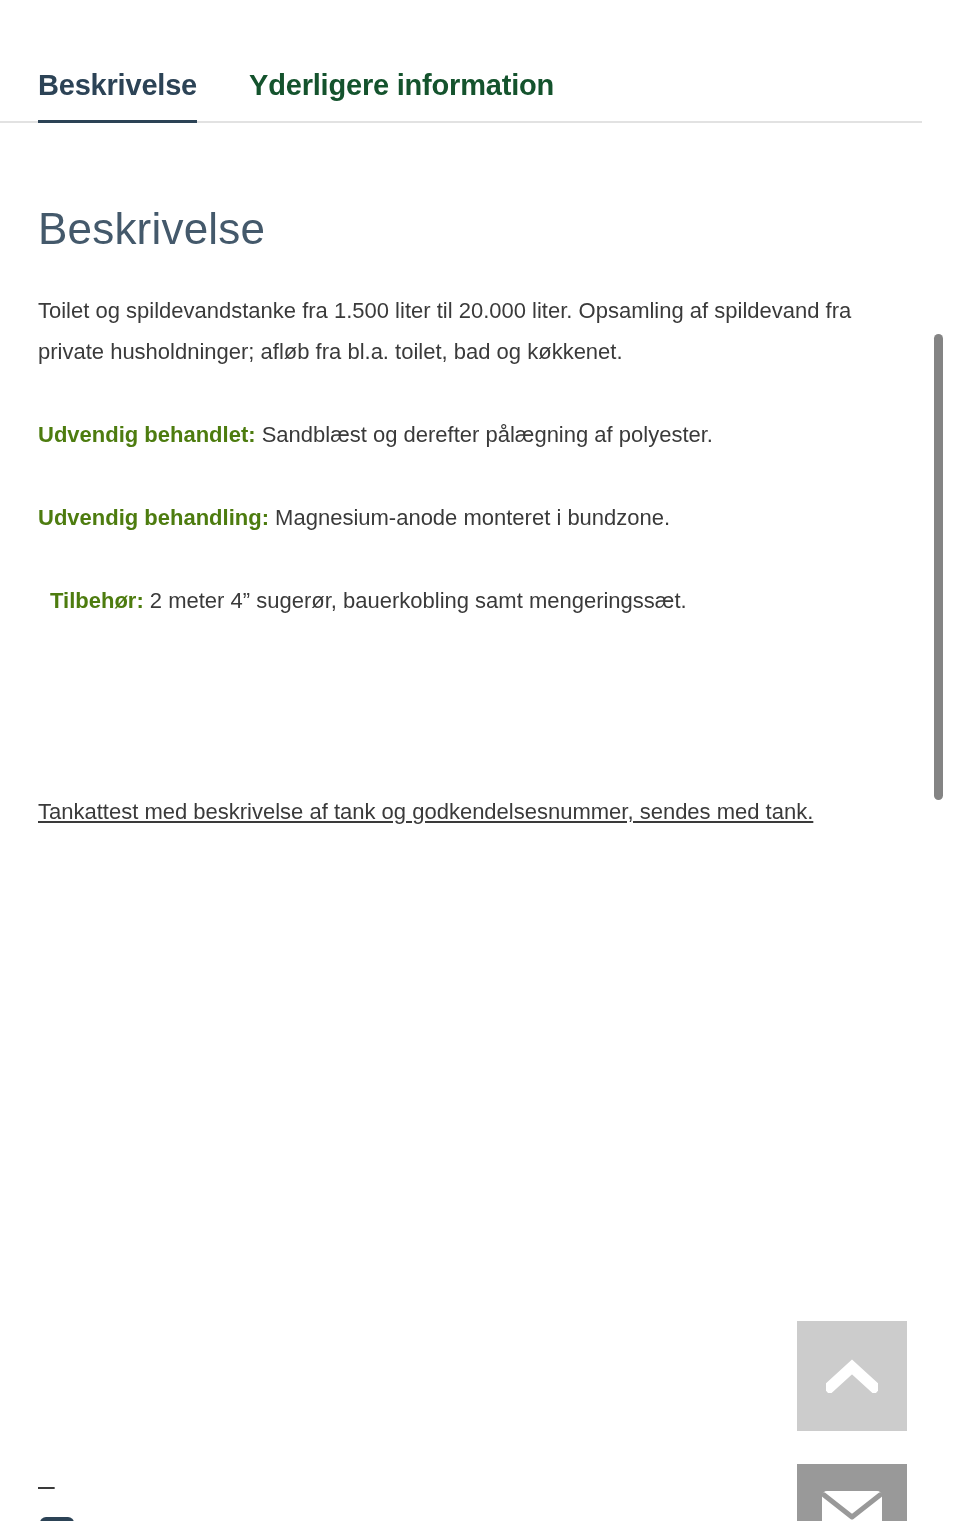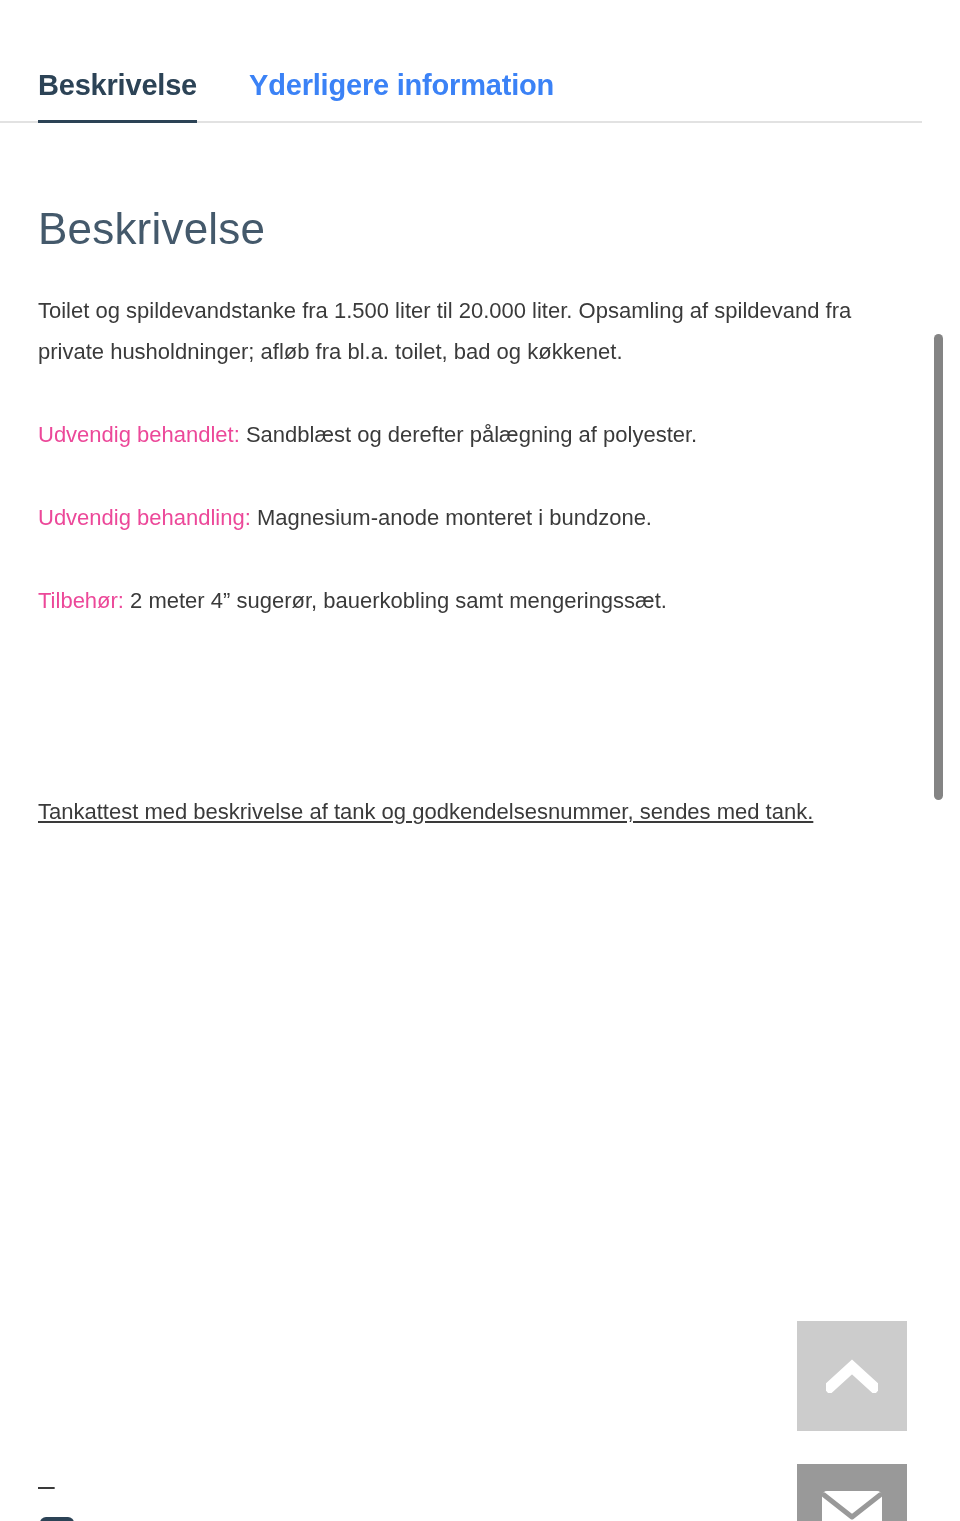--- a/index.html
+++ b/index.html
@@ -40,21 +40,21 @@
     box-sizing: border-box;
     width: 922px;
     margin: 0;
   }
   .tab {
     font-size: 29px;
     font-weight: bold;
     line-height: 1;
     padding: 0 0 20px 0;
     margin: 0 0 -2px 0;
-    color: #3b82f6;
+    color: #14532d;
     letter-spacing: -0.2px;
     background: transparent;
     border: none;
     border-bottom: 3px solid transparent;
     cursor: pointer;
     font-family: "Liberation Sans", "DejaVu Sans", sans-serif;
     white-space: nowrap;
   }
   .tab + .tab { margin-left: 52px; }
   .tab.active {
@@ -79,24 +79,24 @@
   }
   .para {
     font-size: 22px;
     line-height: 1.86;
     color: #3a3a3a;
     margin: 0 0 42px 0;
     max-width: 880px;
     font-weight: 400;
   }
   .para b, .para strong {
-    font-weight: normal;
-    color: #ec4899;
-  }
-  .para.gap-big { margin-bottom: 170px; }
+    font-weight: bold;
+    color: #4d7c0f;
+  }
+  .para.gap-big { margin-bottom: 170px; margin-left: 12px; }
   .para.tight   { margin-bottom: 34px; text-decoration: underline; }
 
   .trailing-dash {
     position: absolute;
     left: 38px;
     top: 1462px;
     font-size: 30px;
     line-height: 1;
     color: #3a3a3a;
   }

